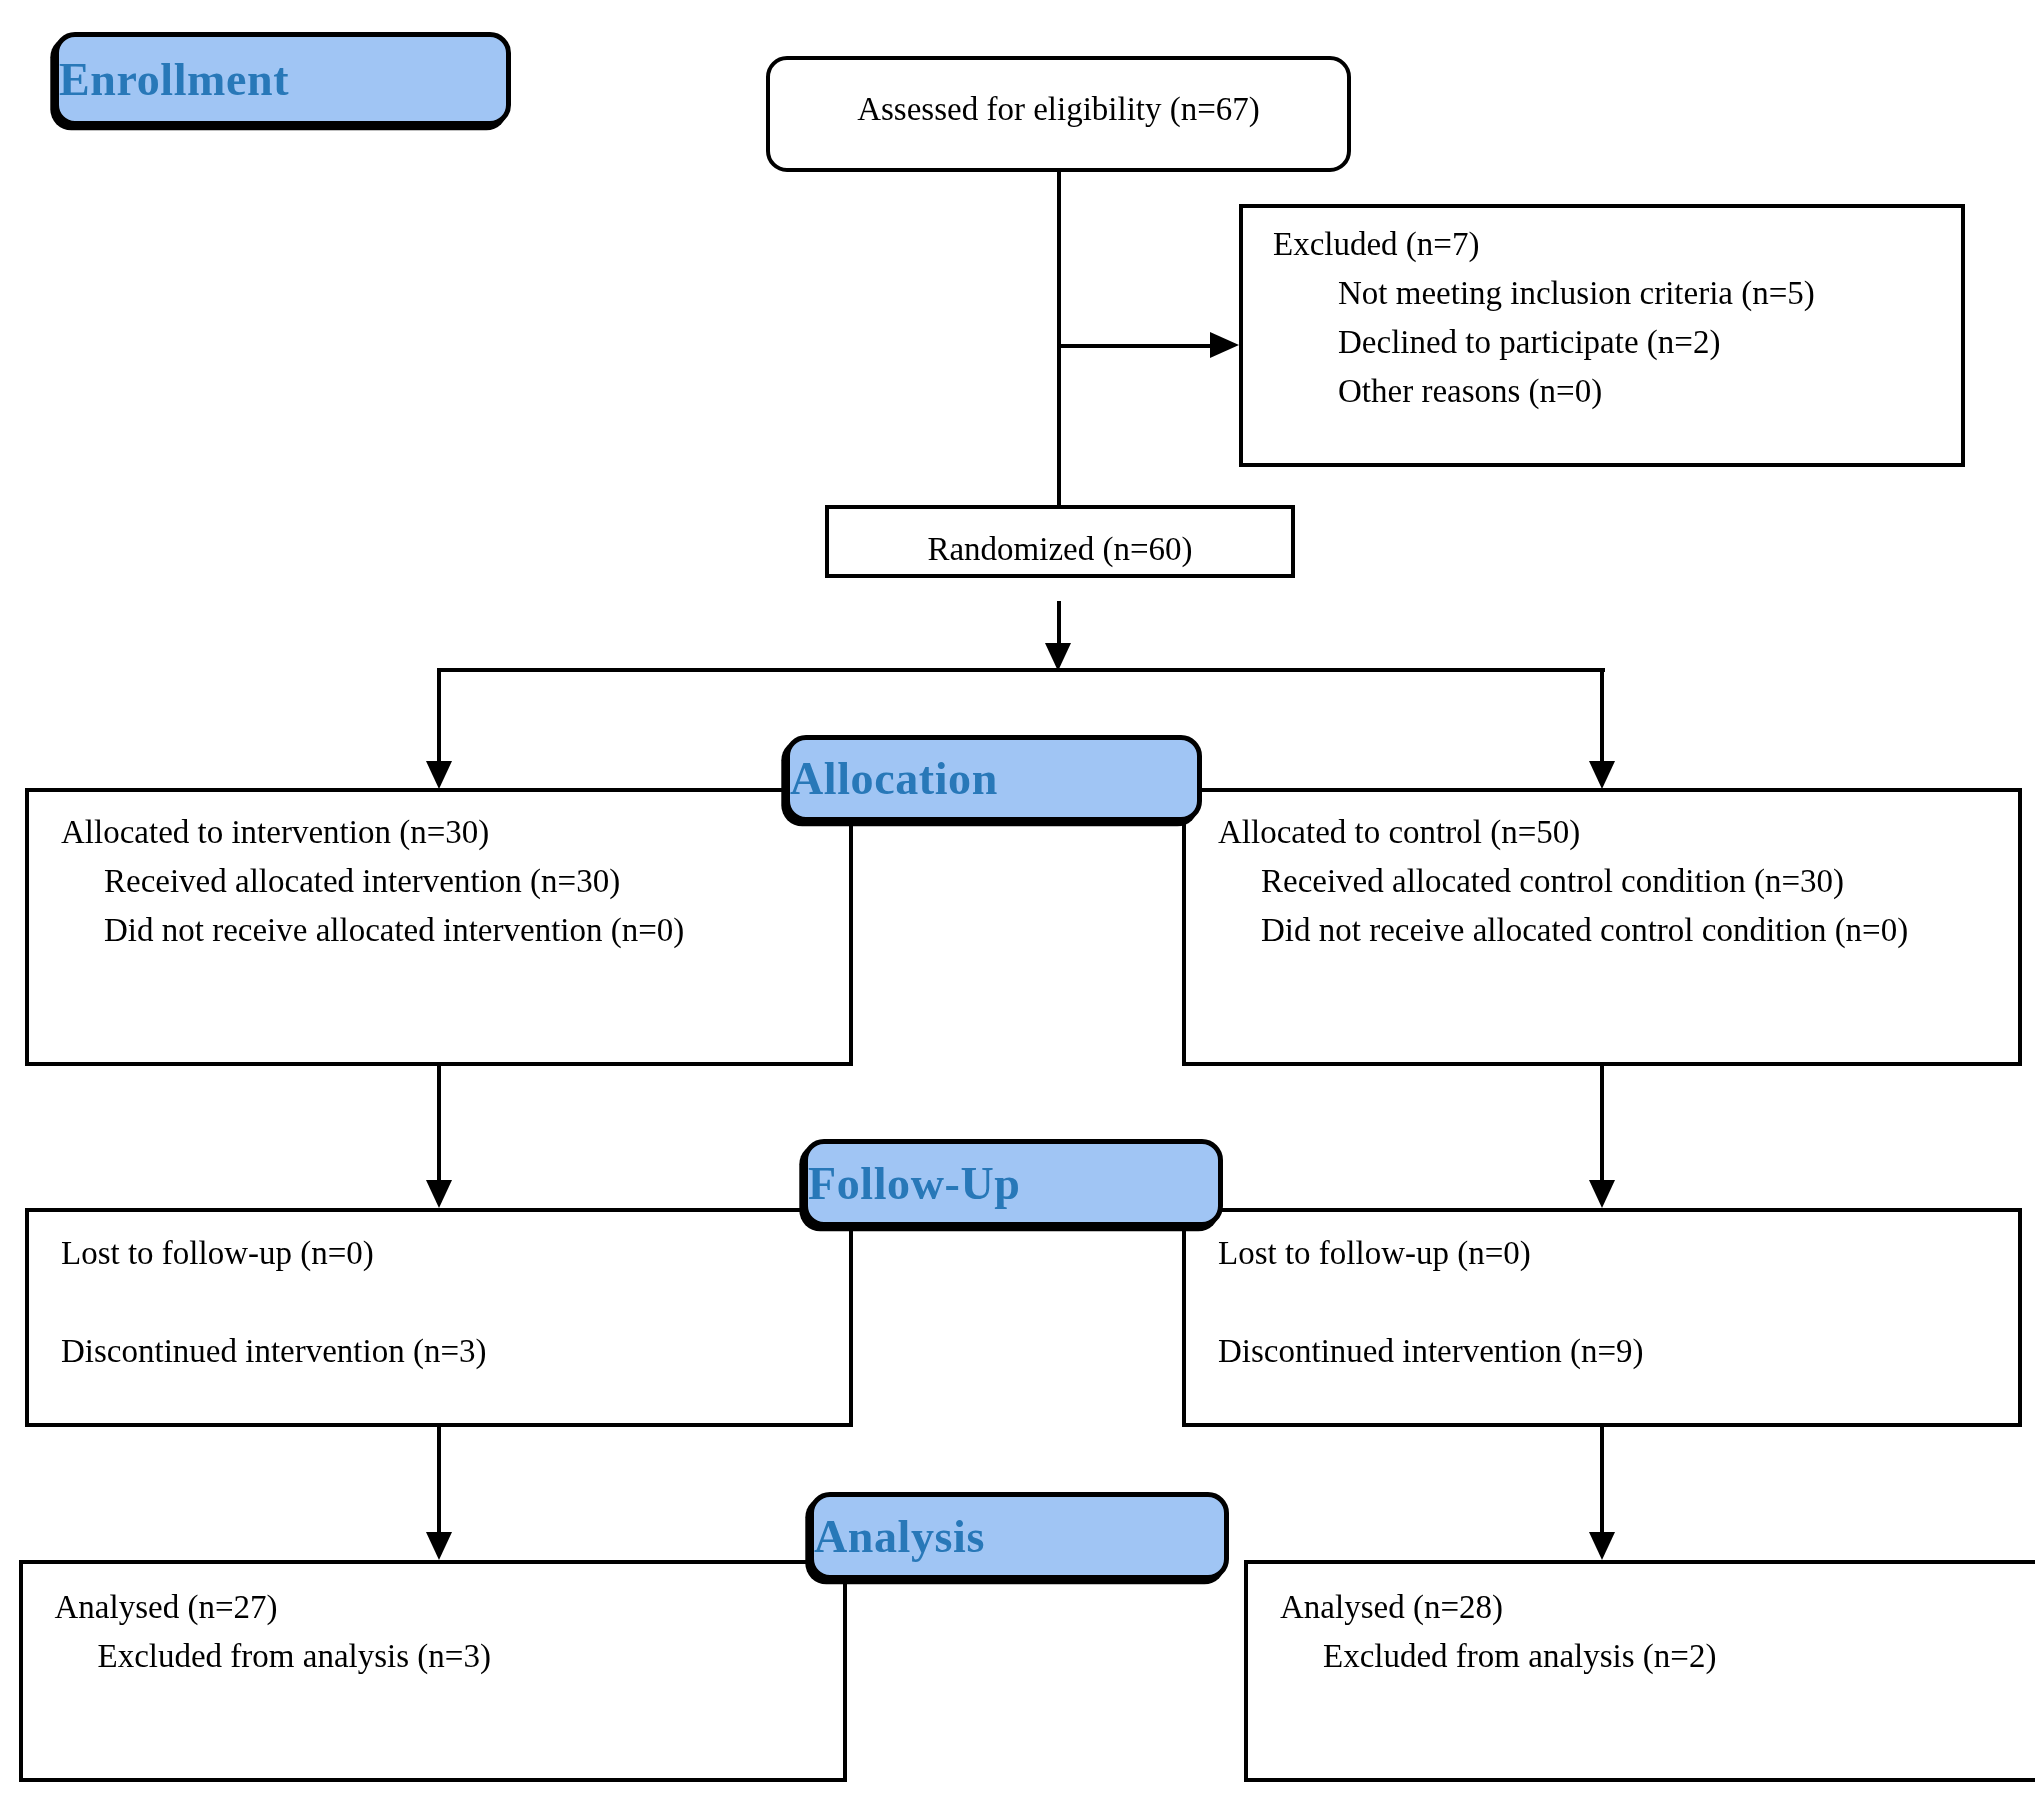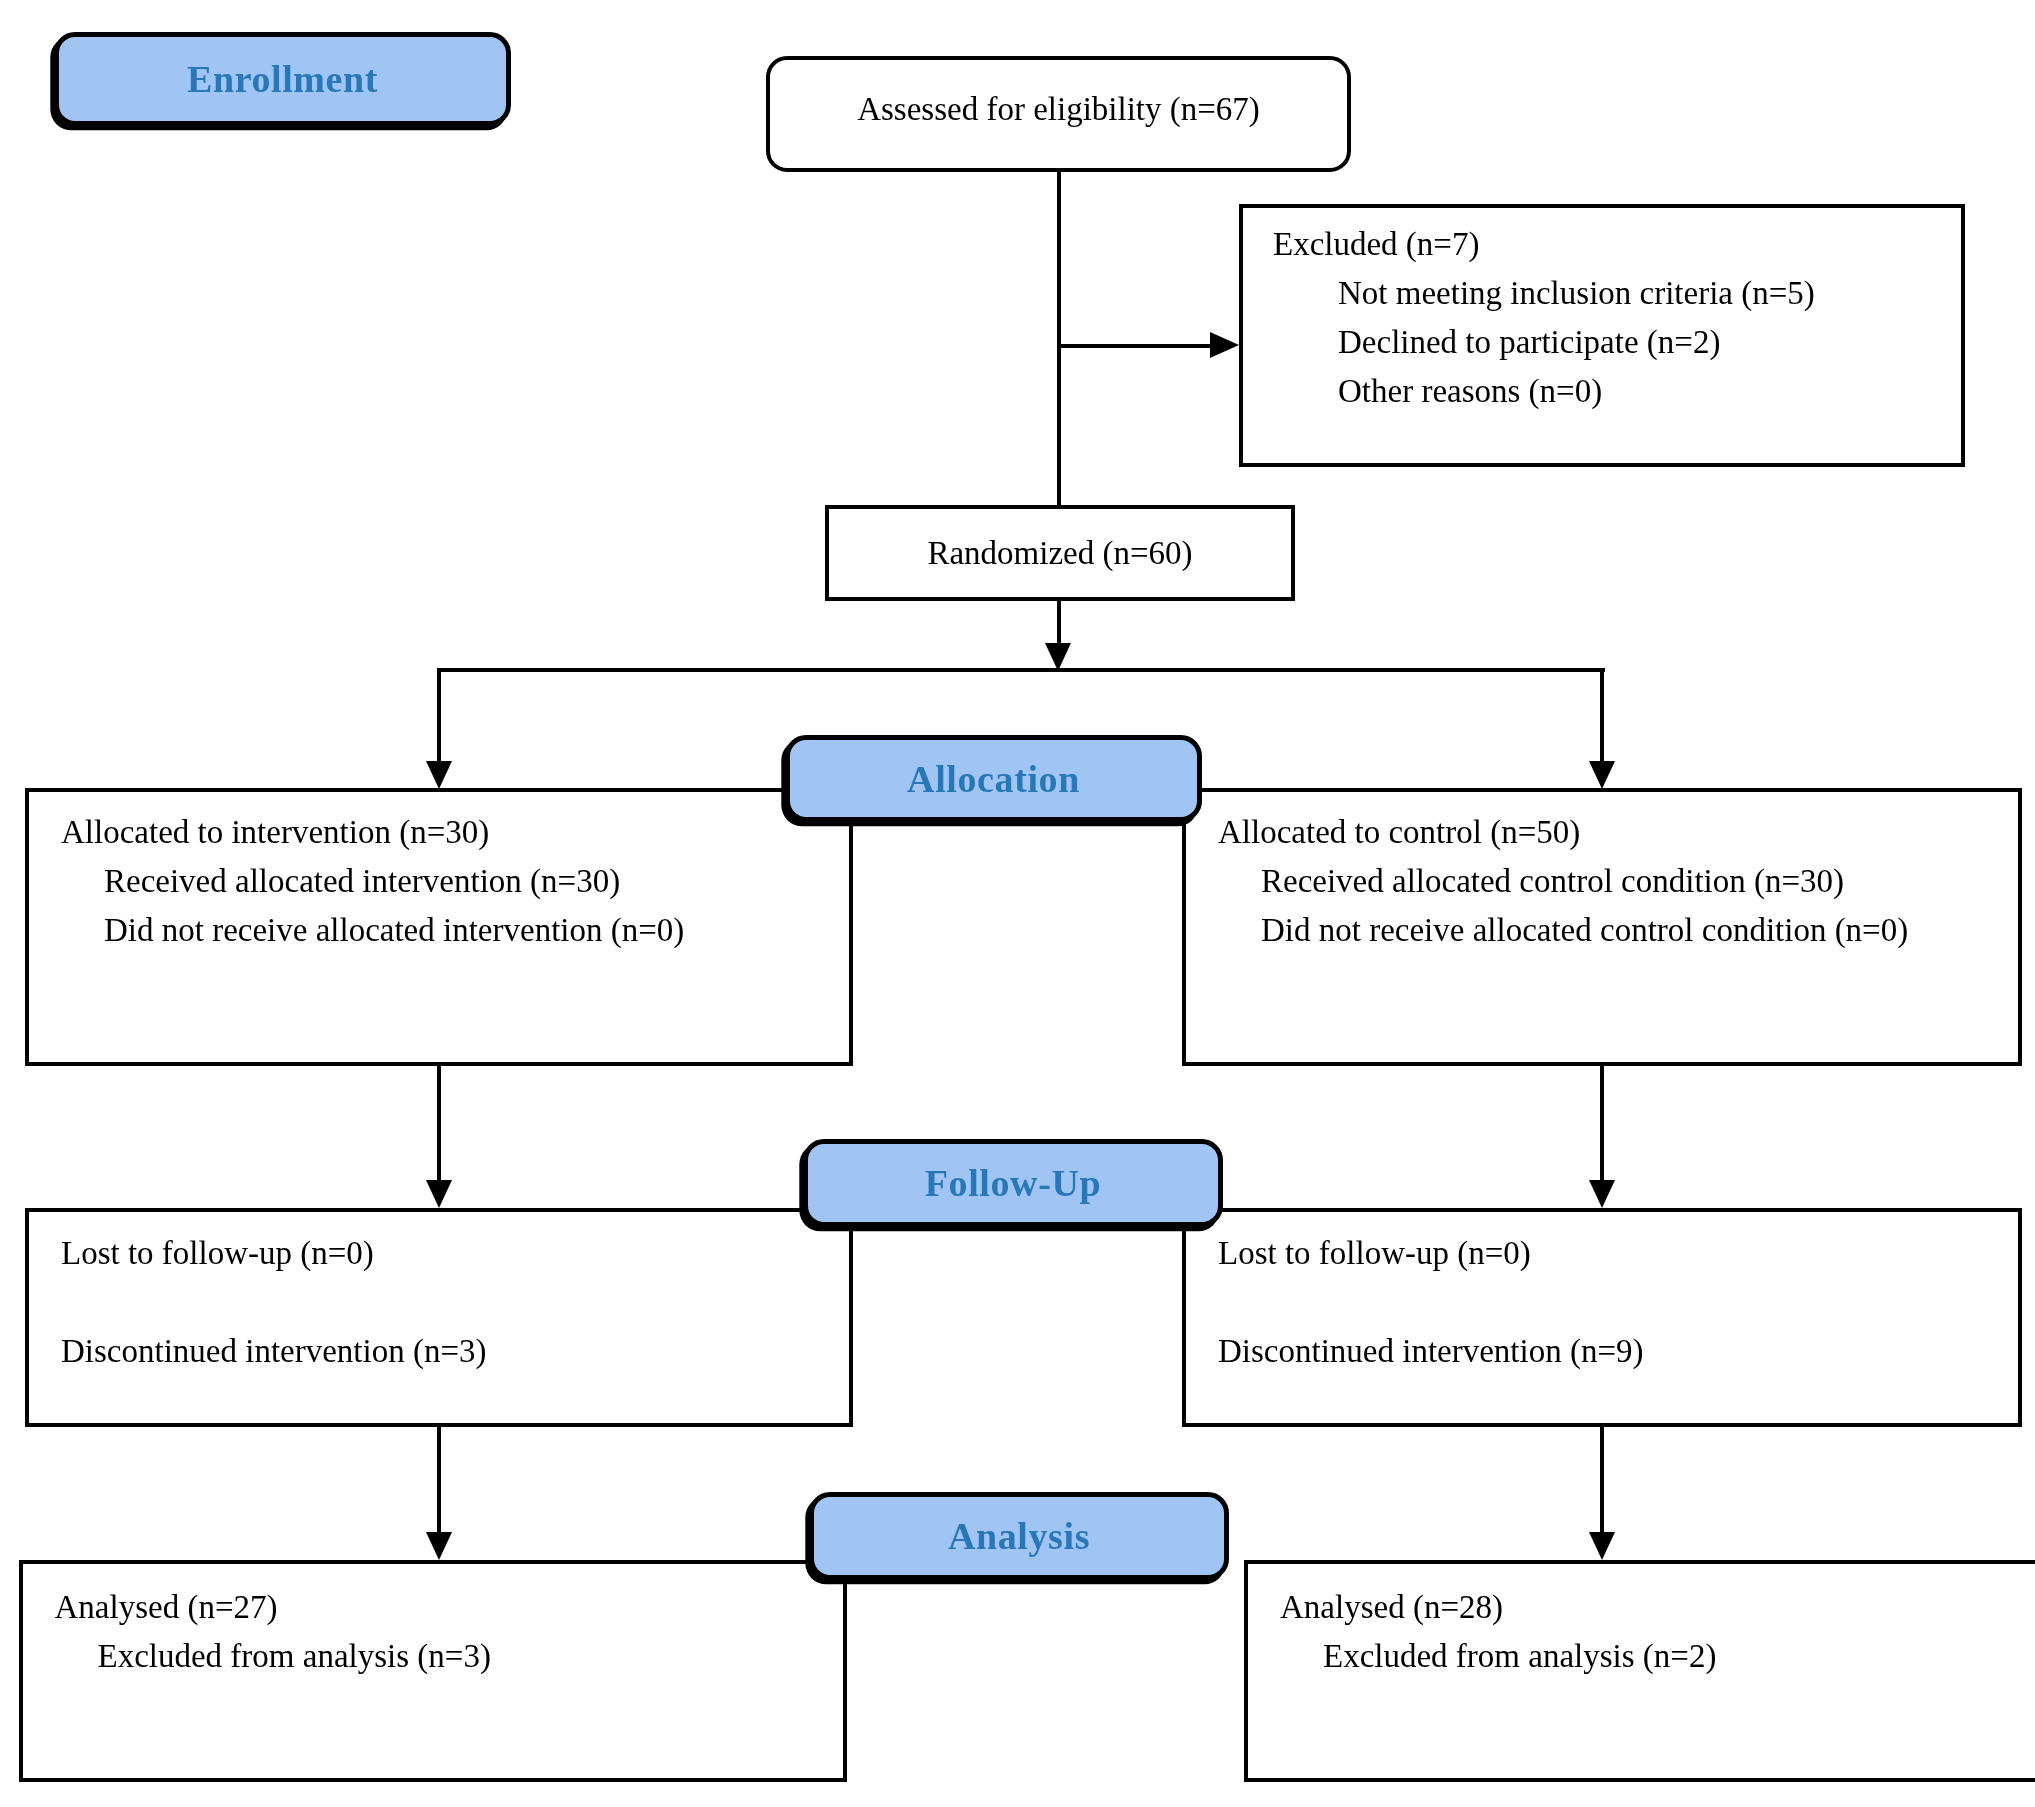--- a/index.html
+++ b/index.html
@@ -19,23 +19,23 @@
   
   .stage-label {
     position: absolute;
     box-sizing: border-box;
     background: var(--label-fill, #A0C5F4);
     border: 5px solid var(--line-color, #000);
     border-radius: 21px;
     box-shadow: -3.7px 4.3px 0 var(--line-color, #000);
     display: flex;
     align-items: center;
-    justify-content: center;
+    justify-content: flex-start;
     font-weight: bold;
-    font-size: 38px;
+    font-size: 46px;
     color: var(--label-text, #2878B8);
     z-index: 5;
     letter-spacing: 0.6px;
   }
   
   .box {
     position: absolute;
     box-sizing: border-box;
     background: #ffffff;
     border: 4.3px solid var(--line-color, #000);
@@ -127,21 +127,21 @@
     <span>Assessed for eligibility (n=67)</span>
   </div>
 
   <div class="box" style="left:1239px; top:204px; width:726px; height:263px; padding:12px 10px 0 30px;">
     <div class="row">Excluded (n=7)</div>
     <div class="row indent">Not meeting inclusion criteria (n=5)</div>
     <div class="row indent">Declined to participate (n=2)</div>
     <div class="row indent">Other reasons (n=0)</div>
   </div>
 
-  <div class="box centered" style="left:825px; top:505px; width:470px; height:96px;">
+  <div class="box centered" style="left:825px; top:505px; width:470px; height:73px;align-items:flex-end;">
     <span>Randomized (n=60)</span>
   </div>
 
   <div class="box" style="left:25px; top:788px; width:828px; height:278px; padding:16px 7.4px 0 32px;">
     <div class="row">Allocated to intervention (n=30)</div>
     <div class="row indent-sm">Received allocated intervention (n=30)</div>
     <div class="row indent-sm">Did not receive allocated intervention (n=0)</div>
   </div>
 
   <div class="box" style="left:1182px; top:788px; width:840px; height:278px; padding:16px 7.4px 0 32px;">

